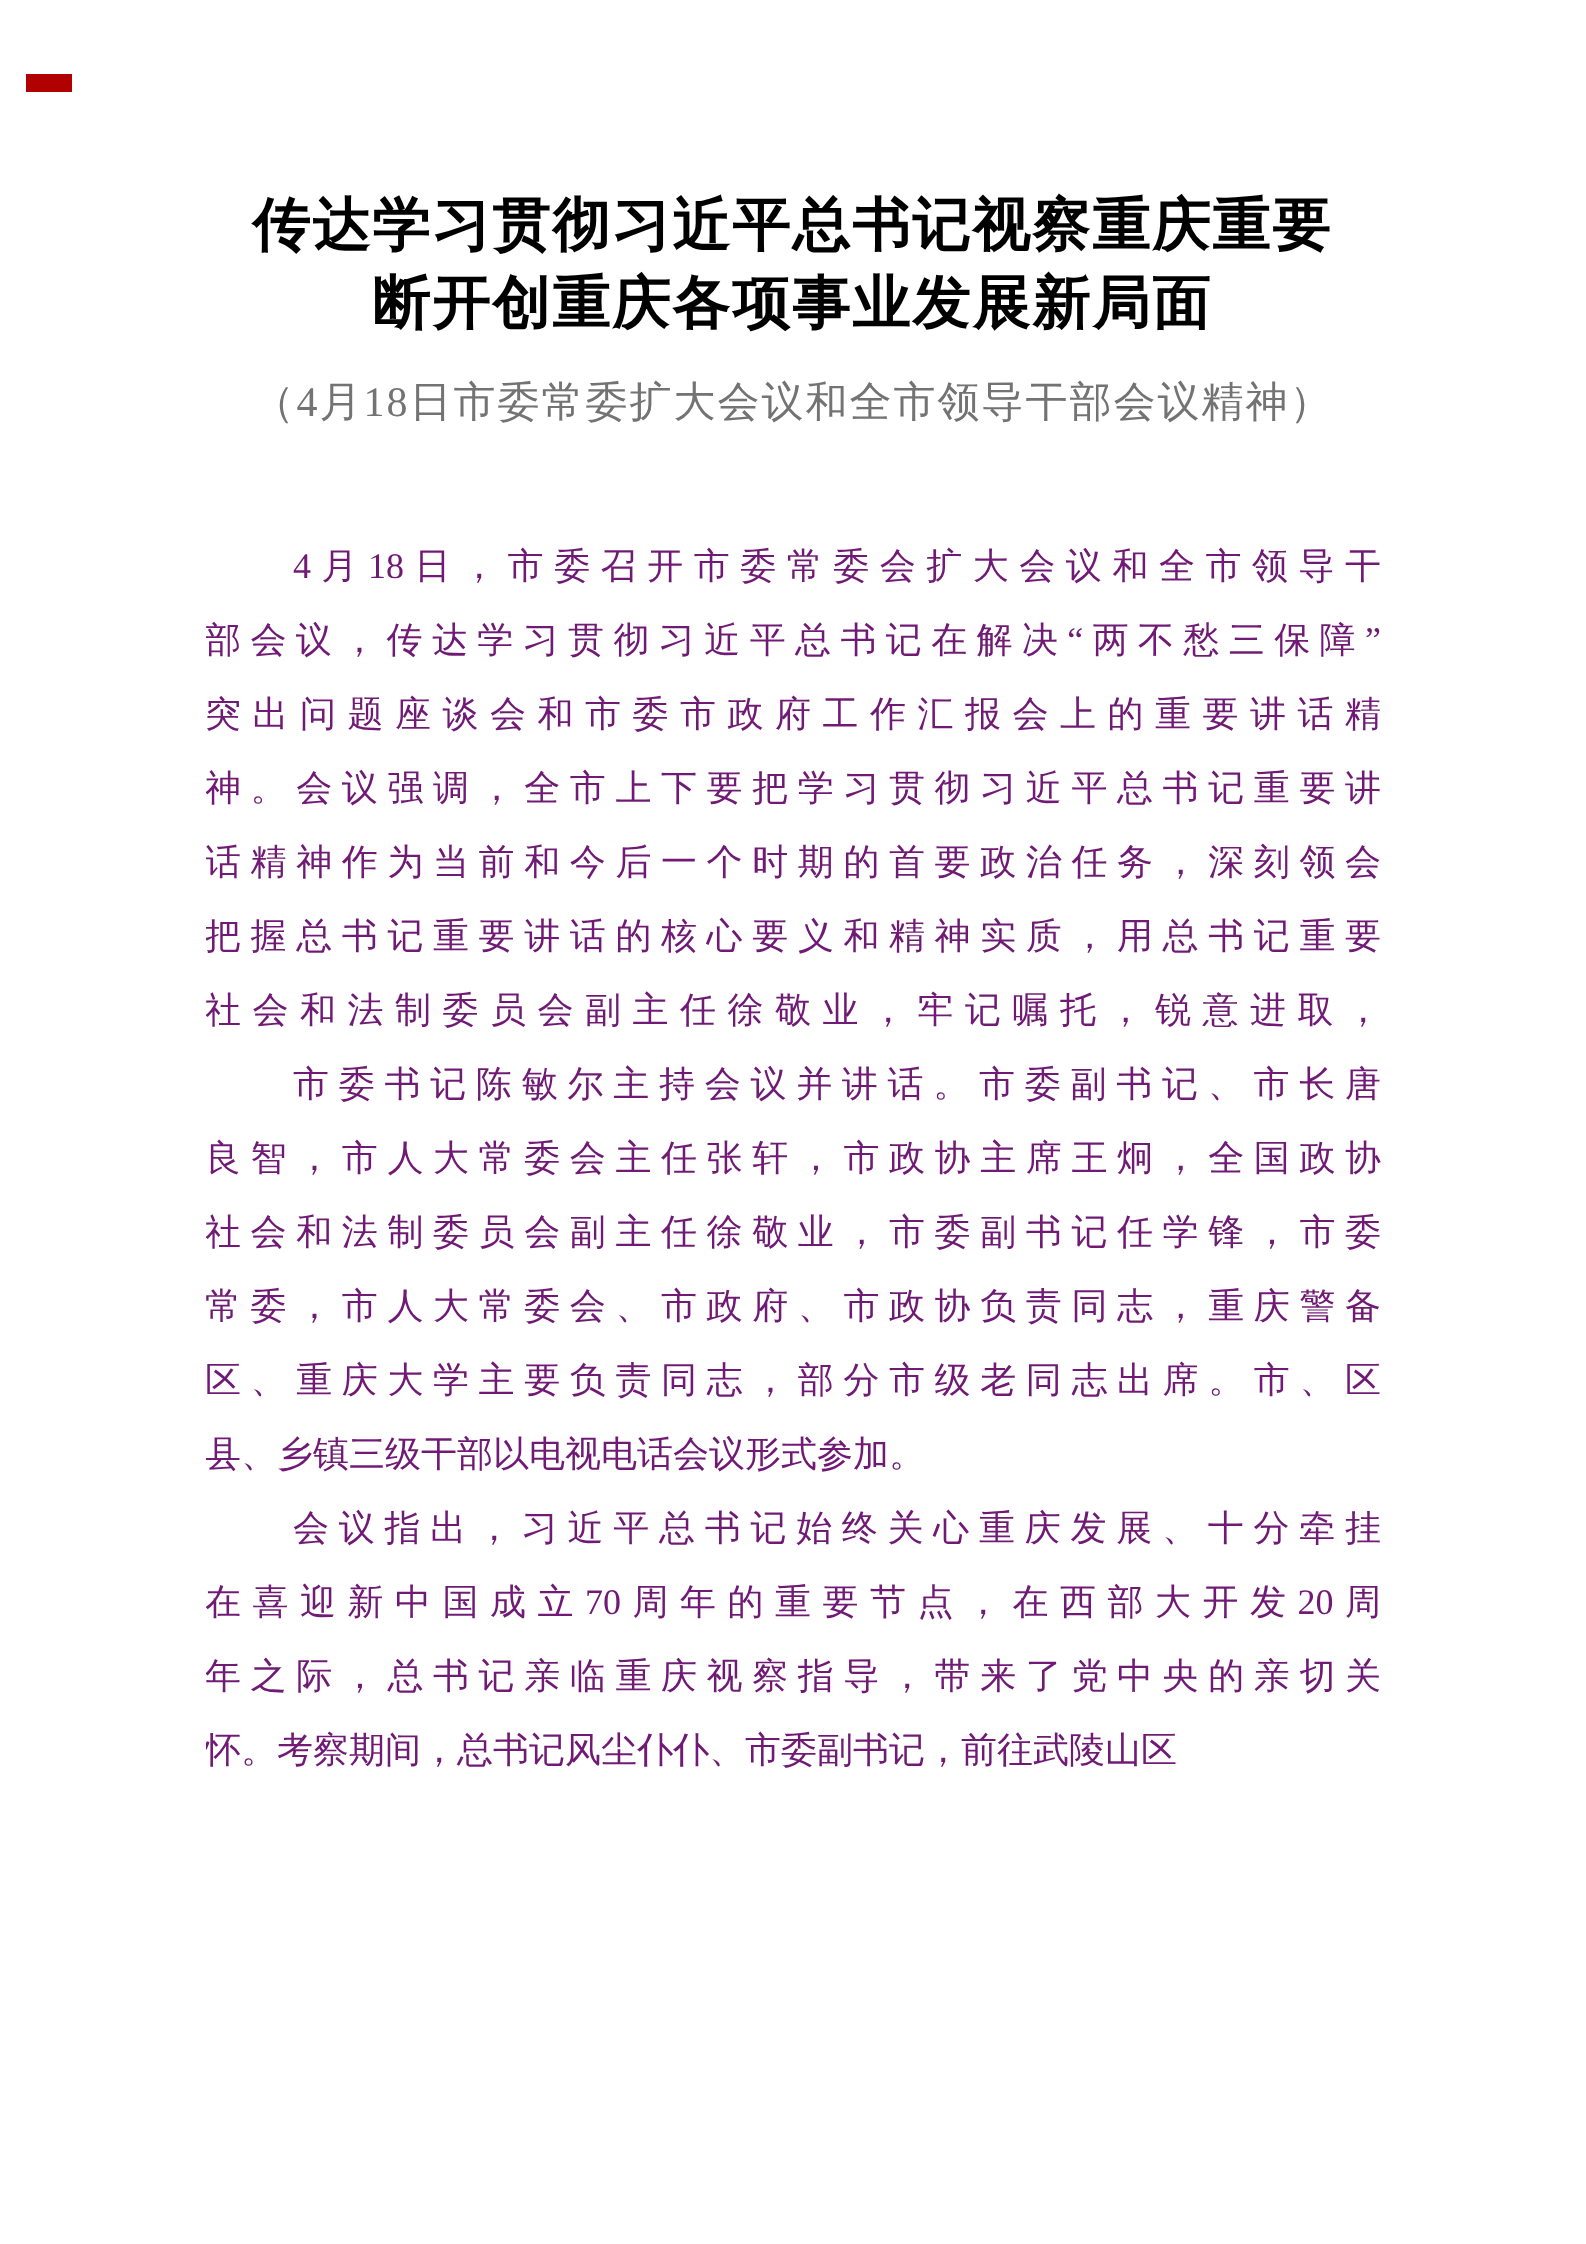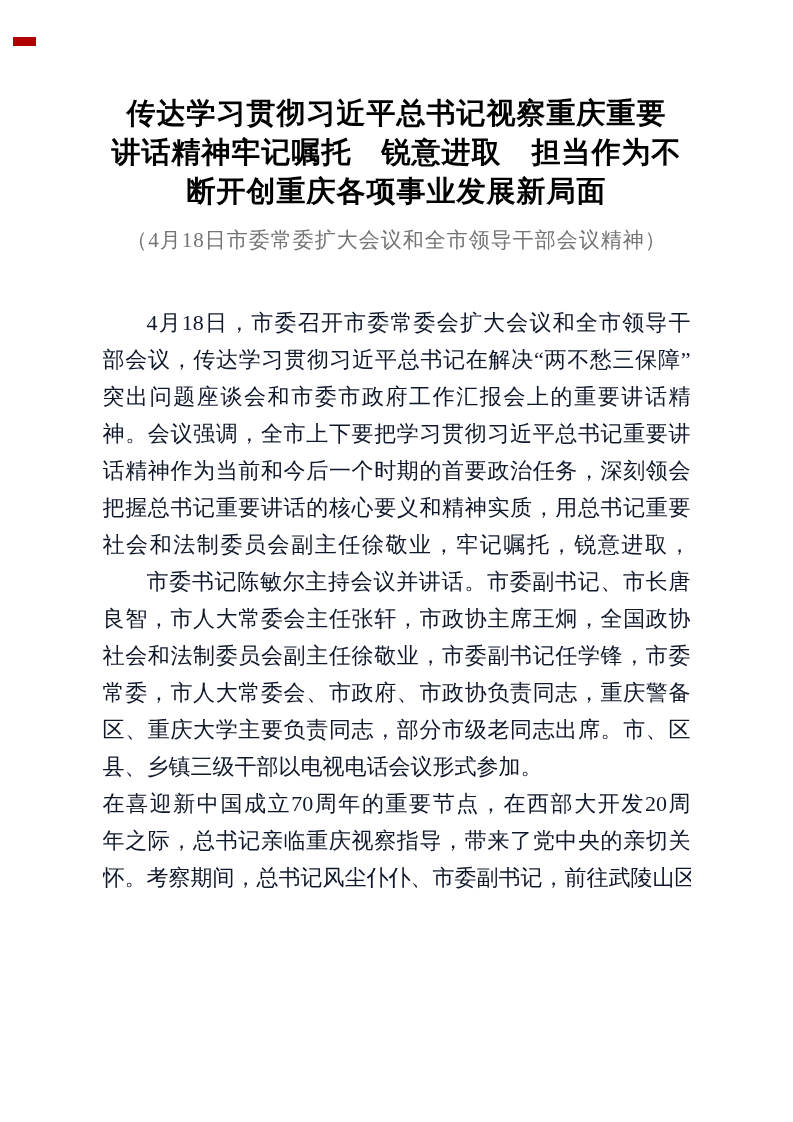--- a/index.html
+++ b/index.html
@@ -40,23 +40,23 @@
     font-family: "Liberation Serif", serif;
     font-size: 21px;
     line-height: 32px;
     letter-spacing: 1px;
     color: #737373;
   }
   .body {
     margin: 48px auto 2px auto;
     width: 588px;
     font-family: "Liberation Serif", serif;
-    font-size: 22px;
+    font-size: 18px;
     line-height: 37px;
-    color: #0f172a;
+    color: #701a75;
   }
   .para { margin: 0; padding: 0; }
   .line {
     width: 100%;
     text-align: justify;
     text-align-last: justify;
     text-justify: inter-character;
     white-space: nowrap;
     overflow: hidden;
   }
@@ -69,21 +69,20 @@
 </style>
 </head>
 <body>
 
 <div class="page" style="background: rgb(255, 255, 255);">
 
   <div class="red-mark" style="background: rgb(176, 0, 0);"></div>
 
   <h1 class="title">
     <div class="title-line">传达学习贯彻习近平总书记视察重庆重要</div>
-    <div class="title-line">讲话精神牢记嘱托　锐意进取　担当作为不</div>
     <div class="title-line">断开创重庆各项事业发展新局面</div>
   </h1>
 
   <div class="subtitle">（4月18日市委常委扩大会议和全市领导干部会议精神）</div>
 
   <div class="body" id="document-body">
       <div class="para">
         <div class="line first">4月18日，市委召开市委常委会扩大会议和全市领导干</div>
         <div class="line">部会议，传达学习贯彻习近平总书记在解决“两不愁三保障”</div>
         <div class="line">突出问题座谈会和市委市政府工作汇报会上的重要讲话精</div>
@@ -94,19 +93,20 @@
       </div>
       <div class="para">
         <div class="line first">市委书记陈敏尔主持会议并讲话。市委副书记、市长唐</div>
         <div class="line">良智，市人大常委会主任张轩，市政协主席王炯，全国政协</div>
         <div class="line">社会和法制委员会副主任徐敬业，市委副书记任学锋，市委</div>
         <div class="line">常委，市人大常委会、市政府、市政协负责同志，重庆警备</div>
         <div class="line">区、重庆大学主要负责同志，部分市级老同志出席。市、区</div>
         <div class="line last">县、乡镇三级干部以电视电话会议形式参加。</div>
       </div>
       <div class="para">
+        <div class="line first">会议指出，习近平总书记始终关心重庆发展、十分牵挂</div>
         <div class="line">在喜迎新中国成立70周年的重要节点，在西部大开发20周</div>
         <div class="line">年之际，总书记亲临重庆视察指导，带来了党中央的亲切关</div>
         <div class="line last">怀。考察期间，总书记风尘仆仆、市委副书记，前往武陵山区</div>
       </div>
     </div>
 
 </div>
 
 </body></html>

